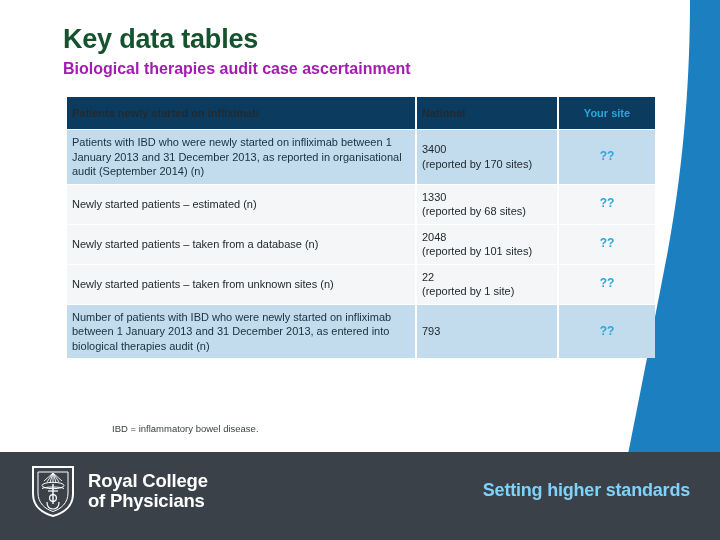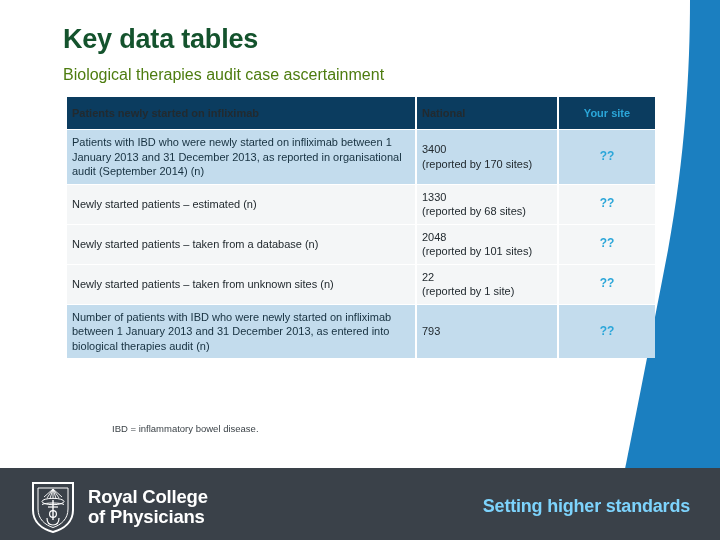--- a/index.html
+++ b/index.html
@@ -46,24 +46,24 @@
   .slide-title {
     font-size: 27px;
     font-weight: bold;
     color: #14532d;
     letter-spacing: -0.2px;
     line-height: 1.05;
     margin: 0;
   }
   .slide-subtitle {
     font-size: 16px;
-    font-weight: normal;
-    color: #4d7c0f;
+    font-weight: bold;
+    color: #a21caf;
     line-height: 1.2;
-    margin: 12px 0 0 0;
+    margin: 6px 0 0 0;
   }
 
   
   .table-wrap {
     position: absolute;
     left: 65px;
     top: 96px;
     width: 584px;
   }
   table.kd {
@@ -126,21 +126,21 @@
     color: #3c4348;
     padding-left: 44px;
   }
 
   
   .footer {
     position: absolute;
     left: 0;
     bottom: 0;
     width: 720px;
-    height: 72px;
+    height: 88px;
     background: #3a4149;
   }
   .logo-group {
     position: absolute;
     left: 30px;
     top: 12px;
     display: flex;
     align-items: center;
     gap: 12px;
   }

